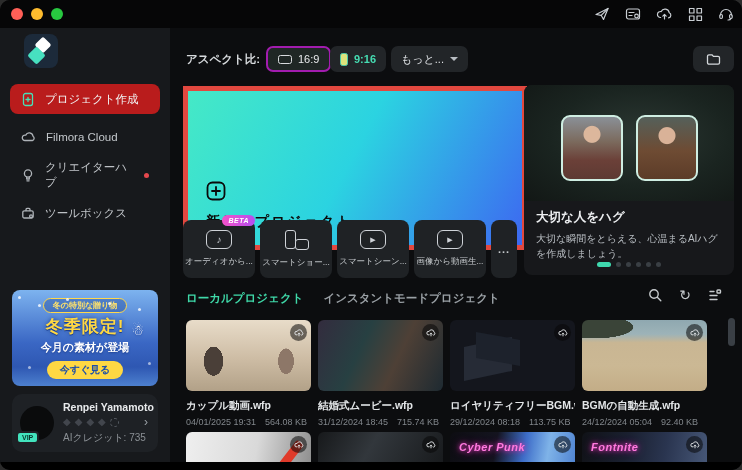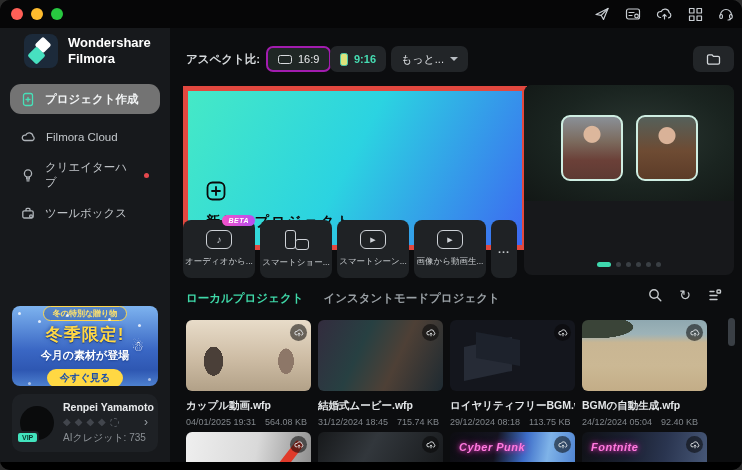--- a/index.html
+++ b/index.html
@@ -17,26 +17,26 @@
 
   
   .sidebar{position:absolute;left:0;top:28px;width:170px;bottom:8px;background:#17191c;display:flex;flex-direction:column;}
   .brand{display:flex;align-items:center;gap:10px;padding:6px 0 16px 24px;}
   .logo{width:34px;height:34px;border-radius:8px;background:#1c2a3a;position:relative;overflow:hidden;flex:none;}
   .logo .d1{position:absolute;width:12px;height:12px;background:#ffffff;transform:rotate(45deg);top:5px;left:13px;border-radius:2px;}
   .logo .d2{position:absolute;width:13px;height:13px;background:#47e0c0;transform:rotate(45deg);top:15px;left:6px;border-radius:2px;}
   .brand-name{display:flex;flex-direction:column;font-size:13px;font-weight:bold;color:#fff;line-height:1.25;}
   .nav-item{display:flex;align-items:center;gap:10px;height:30px;margin:0 10px 8px 10px;padding:0 11px;border-radius:8px;
     color:#c3c7cb;font-size:11.5px;cursor:pointer;}
-  .nav-item.active{background:#737373;color:#f2f4f5;font-weight:bold;border-radius:11px;}
+  .nav-item.active{background:#b91c1c;color:#f2f4f5;font-weight:normal;}
   .nav-item svg{flex:none;stroke:#aeb3b8;fill:none;stroke-width:1.3;stroke-linecap:round;stroke-linejoin:round;}
   .nav-item.active svg{stroke:#47e0b8;}
   .ndot{width:5px;height:5px;border-radius:50%;background:#e5484d;margin-left:3px;flex:none;}
 
-  .promo{margin:auto 12px 8px 12px;height:80px;border-radius:8px;position:relative;overflow:hidden;cursor:pointer;
+  .promo{margin:auto 12px 8px 12px;height:96px;border-radius:8px;position:relative;overflow:hidden;cursor:pointer;
     background:linear-gradient(180deg,#7db3ef 0%,#3a67c4 55%,#2e57b2 80%,#4d80cf 100%);
     display:flex;flex-direction:column;align-items:center;justify-content:center;gap:2px;}
   .promo::before{content:"";position:absolute;left:6px;top:6px;width:3px;height:3px;border-radius:50%;background:#fff;
     box-shadow:20px 8px 0 #fff,48px 2px 0 #fff,90px 6px 0 #fff,120px 12px 0 #fff,10px 70px 0 rgba(255,255,255,.7),130px 66px 0 rgba(255,255,255,.7);opacity:.8;}
   .promo-badge{font-size:8px;font-weight:bold;color:#ffe26b;border:1px solid #ffd84d;border-radius:8px;padding:1px 9px;background:rgba(18,58,140,.35);}
   .promo-title{font-size:17px;font-weight:bold;color:#ffd843;letter-spacing:1px;text-shadow:0 1px 0 #1c3f8f,0 0 4px #1c3f8f;}
   .snowman{position:absolute;right:14px;top:32px;color:#fff;font-size:14px;text-shadow:0 1px 2px #1c3f8f;}
   .promo-sub{font-size:11px;font-weight:bold;color:#ffffff;text-shadow:0 1px 2px #1c3f8f;}
   .promo-cta{margin-top:4px;font-size:10px;font-weight:bold;color:#1d4fa8;background:#ffd843;border-radius:10px;padding:2px 13px;cursor:pointer;}
 
@@ -193,24 +193,20 @@
         </span>
     </div>
   </div>
 
   <aside class="sidebar">
     <div class="brand">
       <div class="logo">
           <span class="d1"></span>
           <span class="d2"></span>
         </div>
-      <div class="brand-name">
-        <span>Wondershare</span>
-        <span>Filmora</span>
-      </div>
     </div>
     <nav>
       <div class="nav-item active">
         <svg width="14" height="15" viewBox="0 0 14 15">
             <rect x="2.5" y="1.5" width="9" height="12" rx="2"></rect>
             <path d="M7 5.5 v4 M5 7.5 h4"></path>
           </svg>
         <span>プロジェクト作成</span>
       </div>
       <div class="nav-item">
@@ -325,20 +321,24 @@
       <div class="fmore">
           <span>...</span>
         </div>
     </div>
 
     <div class="banner">
       <div class="banner-photos">
         <div class="photo p1"></div>
         <div class="photo p2"></div>
       </div>
+      <div class="banner-text">
+        <div class="b-title">大切な人をハグ</div>
+        <div class="b-desc">大切な瞬間をとらえる、心温まるAIハグを作成しましょう。</div>
+      </div>
       <div class="dots">
         <span class="dot active"></span>
         <span class="dot"></span>
         <span class="dot"></span>
         <span class="dot"></span>
         <span class="dot"></span>
         <span class="dot"></span>
       </div>
     </div>
 

